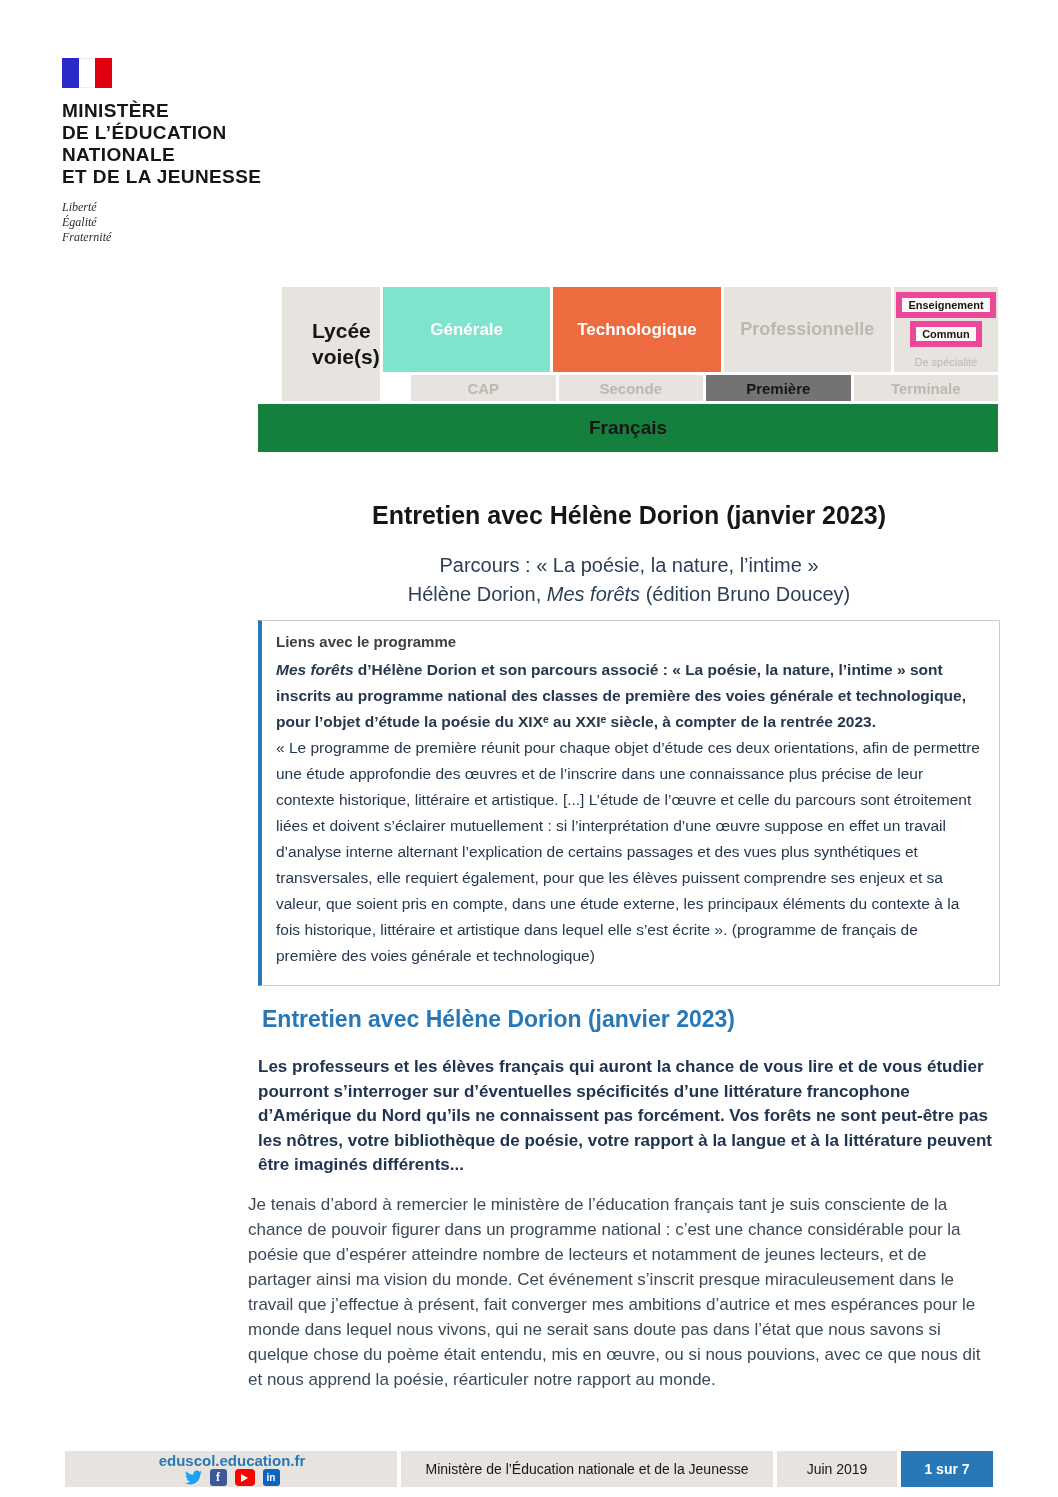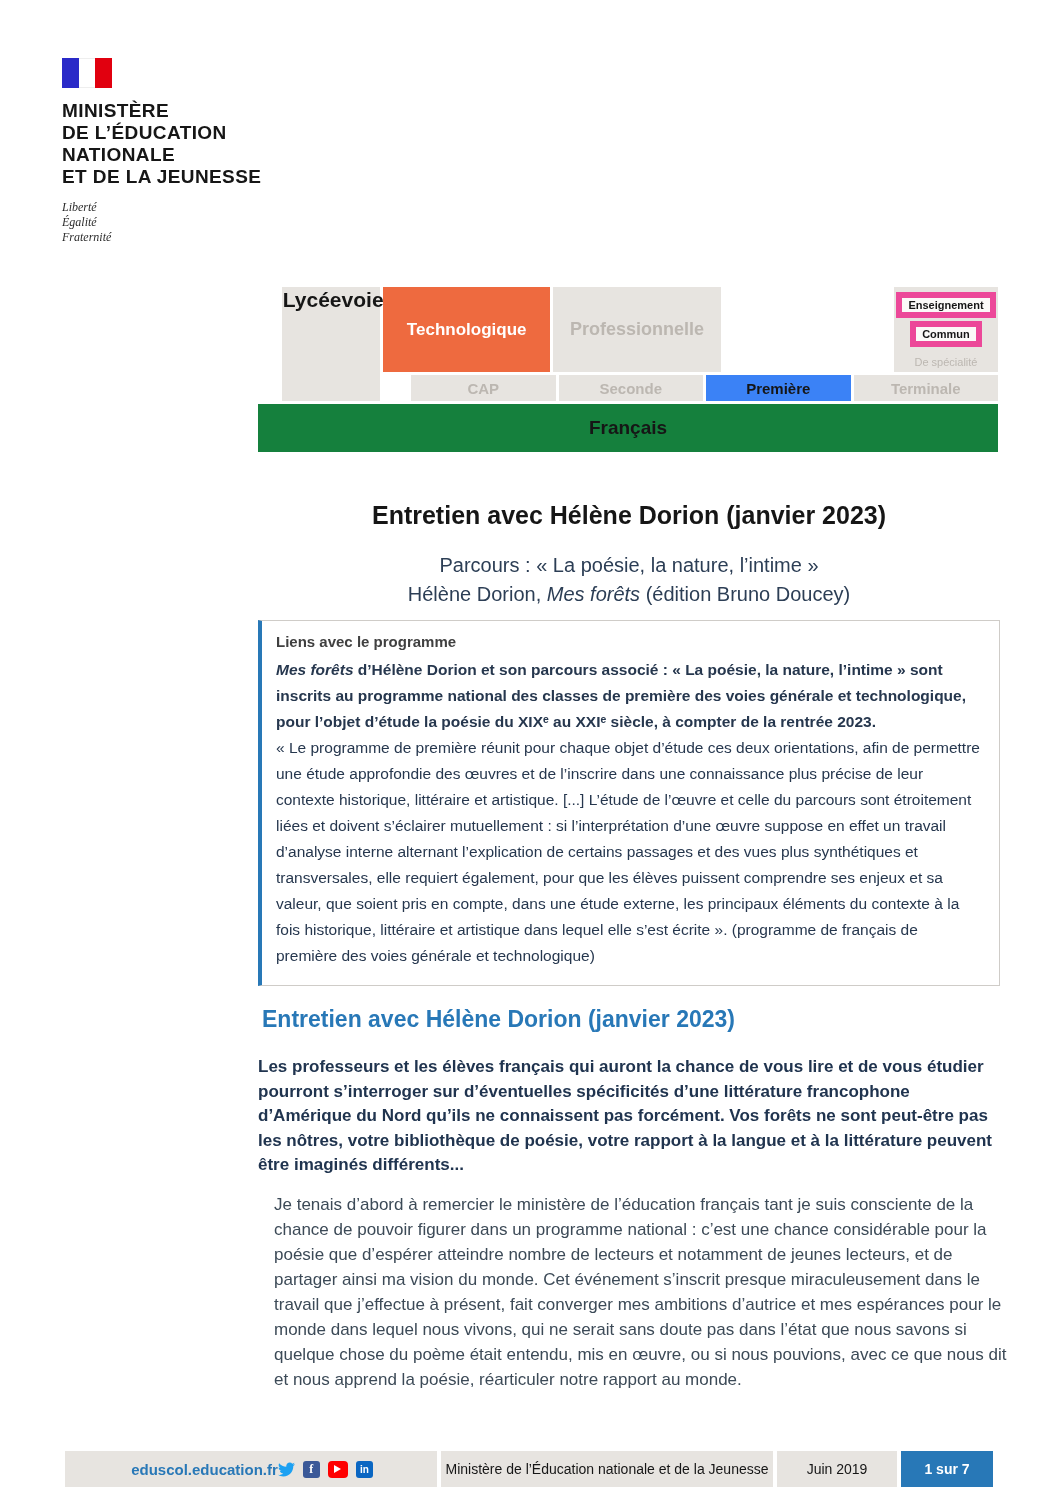--- a/index.html
+++ b/index.html
@@ -14,54 +14,54 @@
   .flag .w { flex:1; background:#ffffff; border-top:1px solid #eee; border-bottom:1px solid #eee; }
   .flag .r { flex:1; background:#E1000F; }
   .ministry-name span { display:block; font-size:19px; font-weight:bold; letter-spacing:0.4px; line-height:22px; color:#161616; }
   .motto { margin-top:12px; font-family:"Liberation Serif", serif; font-style:italic; }
   .motto span { display:block; font-size:12px; line-height:15px; color:#2c2c2c; }
 
   
   .selector { position:absolute; left:258px; top:287px; width:740px; }
   .sel-grid { display:grid; grid-template-columns:122px 1fr 1fr 1fr 104px; grid-template-rows:85px 26px; gap:3px; background:#ffffff; }
   .cell { background:#E7E4E0; }
-  .label-cell { grid-area:1/1/3/2; display:flex; flex-direction:row; justify-content:center; padding-left:30px;margin-left:24px; }
+  .label-cell { grid-area:1/1/3/2; display:flex; flex-direction:column; justify-content:center; padding-left:30px;margin-left:24px; }
   .label-cell span { font-size:21px; font-weight:bold; line-height:26px; color:#161616; }
   .voie { display:flex; align-items:center; justify-content:center; font-size:17px; font-weight:bold; }
   .voie-teal { background:#7FE3CD; color:#ffffff; }
   .voie-orange { background:#EE6A3F; color:#ffffff; }
   .voie-off { color:#BCB7B1; font-size:18px; }
   .tags-cell { grid-area:1/5; padding:5px 6px; display:flex; flex-direction:column; align-items:center; }
   .tag-box { background:#FBFAF8; border:6px solid #ec4899; font-size:11px; font-weight:bold; color:#161616; padding:1px 6px; margin-bottom:3px; white-space:nowrap; }
   .tag-muted { font-size:11px; color:#BCB7B1; margin-top:6px; }
   .levels { grid-area:2/2/3/6; display:flex; gap:3px;margin-left:28px; }
   .level { flex:1; background:#E7E4E0; display:flex; align-items:center; justify-content:center; font-size:15px; font-weight:bold; color:#BCB7B1; }
-  .level-on { background:#3b82f6; color:#161616; }
+  .level-on { background:#737373; color:#161616; }
   .subject-bar { margin-top:3px; height:48px; background:#15803d; display:flex; align-items:center; justify-content:center; font-size:19px; font-weight:bold; color:#161616; }
 
   
   .doc-title { position:absolute; left:258px; top:501px; width:742px; text-align:center; font-size:25px; font-weight:bold; color:#161616; }
   .doc-subtitle { position:absolute; left:258px; top:551px; width:742px; text-align:center; font-size:20px; color:#2C3E55; line-height:29px; }
   .italic { font-style:italic; }
 
   
   .program-box { position:absolute; left:258px; top:620px; width:742px; border:1px solid #CFCCC8; border-left:4px solid #2878B7; padding:12px 16px 16px 14px; background:#ffffff; }
   .program-box h3 { font-size:15px; font-weight:bold; color:#404040; margin-bottom:7px; }
   .program-box p { font-size:15.5px; line-height:26px; color:#26374E; }
   .program-box .p1 { font-weight:bold; }
 
   
   .interview-heading { position:absolute; left:262px; top:1006px; font-size:23px; font-weight:bold; color:#2878B7; }
   .interview-question { position:absolute; left:258px; top:1055px; width:742px; font-size:17px; font-weight:bold; line-height:24.5px; color:#20344F; }
-  .interview-answer { position:absolute; left:274px; top:1192px; width:742px; font-size:17px; line-height:25px; color:#3C4A57; }
+  .interview-answer { position:absolute; left:248px; top:1192px; width:742px; font-size:17px; line-height:25px; color:#3C4A57; }
 
   
   .footer { position:absolute; left:65px; top:1451px; width:928px; height:36px; display:flex; gap:4px; }
   .footer .seg { background:#E7E4E0; display:flex; align-items:center; justify-content:center; }
-  .seg-left { width:372px; justify-content:space-between; padding:0 12px 0 14px; }
+  .seg-left { width:332px; justify-content:space-between; padding:0 12px 0 14px;flex-direction:column; }
   .eduscol-link { font-size:15px; font-weight:bold; color:#2878B7; text-decoration:none; }
   .social { display:flex; align-items:center; gap:8px; }
   .icon { width:17px; height:17px; display:inline-flex; align-items:center; justify-content:center; }
   .fb { background:#3B5998; border-radius:3px; color:#fff; font-weight:bold; font-size:12px; font-family:"Liberation Serif", serif; }
   .yt { background:#FF0000; border-radius:4px; width:20px; }
   .yt .tri { width:0; height:0; border-left:7px solid #fff; border-top:4.5px solid transparent; border-bottom:4.5px solid transparent; }
   .li { background:#0A66C2; border-radius:3px; color:#fff; font-weight:bold; font-size:10px; }
   .seg-ministry { flex:1; font-size:14px; color:#161616; }
   .seg-date { width:120px; font-size:14px; color:#161616; }
   .seg-page { width:92px; background:#2878B7 !important; color:#ffffff; font-size:14px; font-weight:bold; }
@@ -88,20 +88,23 @@
       <span>Égalité</span>
       <span>Fraternité</span>
     </div>
   </header>
 
   <section class="selector">
     <div class="sel-grid">
       <div class="cell label-cell">
         <span>Lycée</span>
         <span>voie(s)</span>
+      </div>
+      <div class="cell voie voie-teal">
+        <span>Générale</span>
       </div>
       <div class="cell voie voie-orange">
         <span>Technologique</span>
       </div>
       <div class="cell voie voie-off">
         <span>Professionnelle</span>
       </div>
       <div class="cell tags-cell">
         <div class="tag-box"><span>Enseignement</span></div>
         <div class="tag-box"><span>Commun</span></div>

